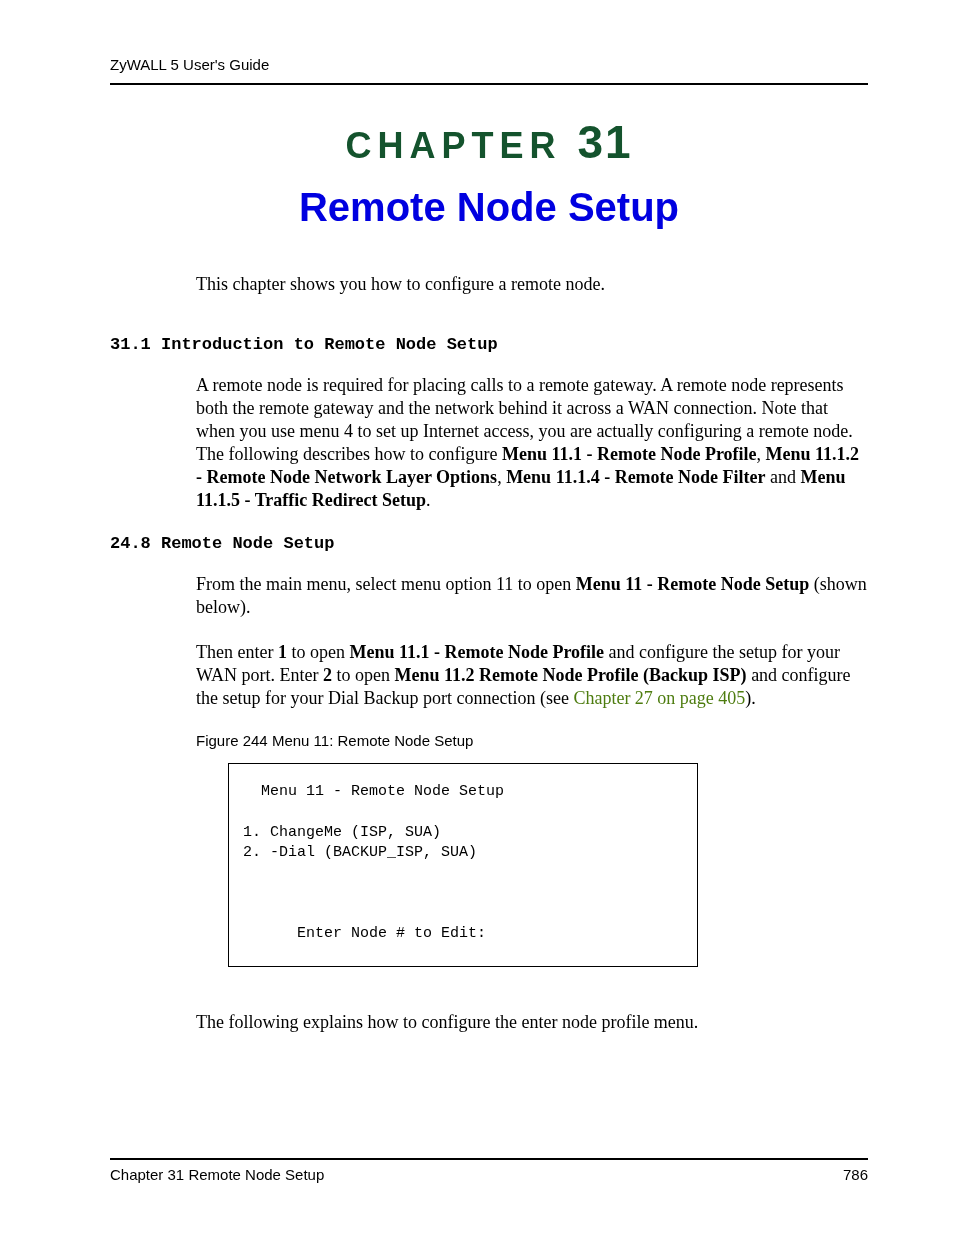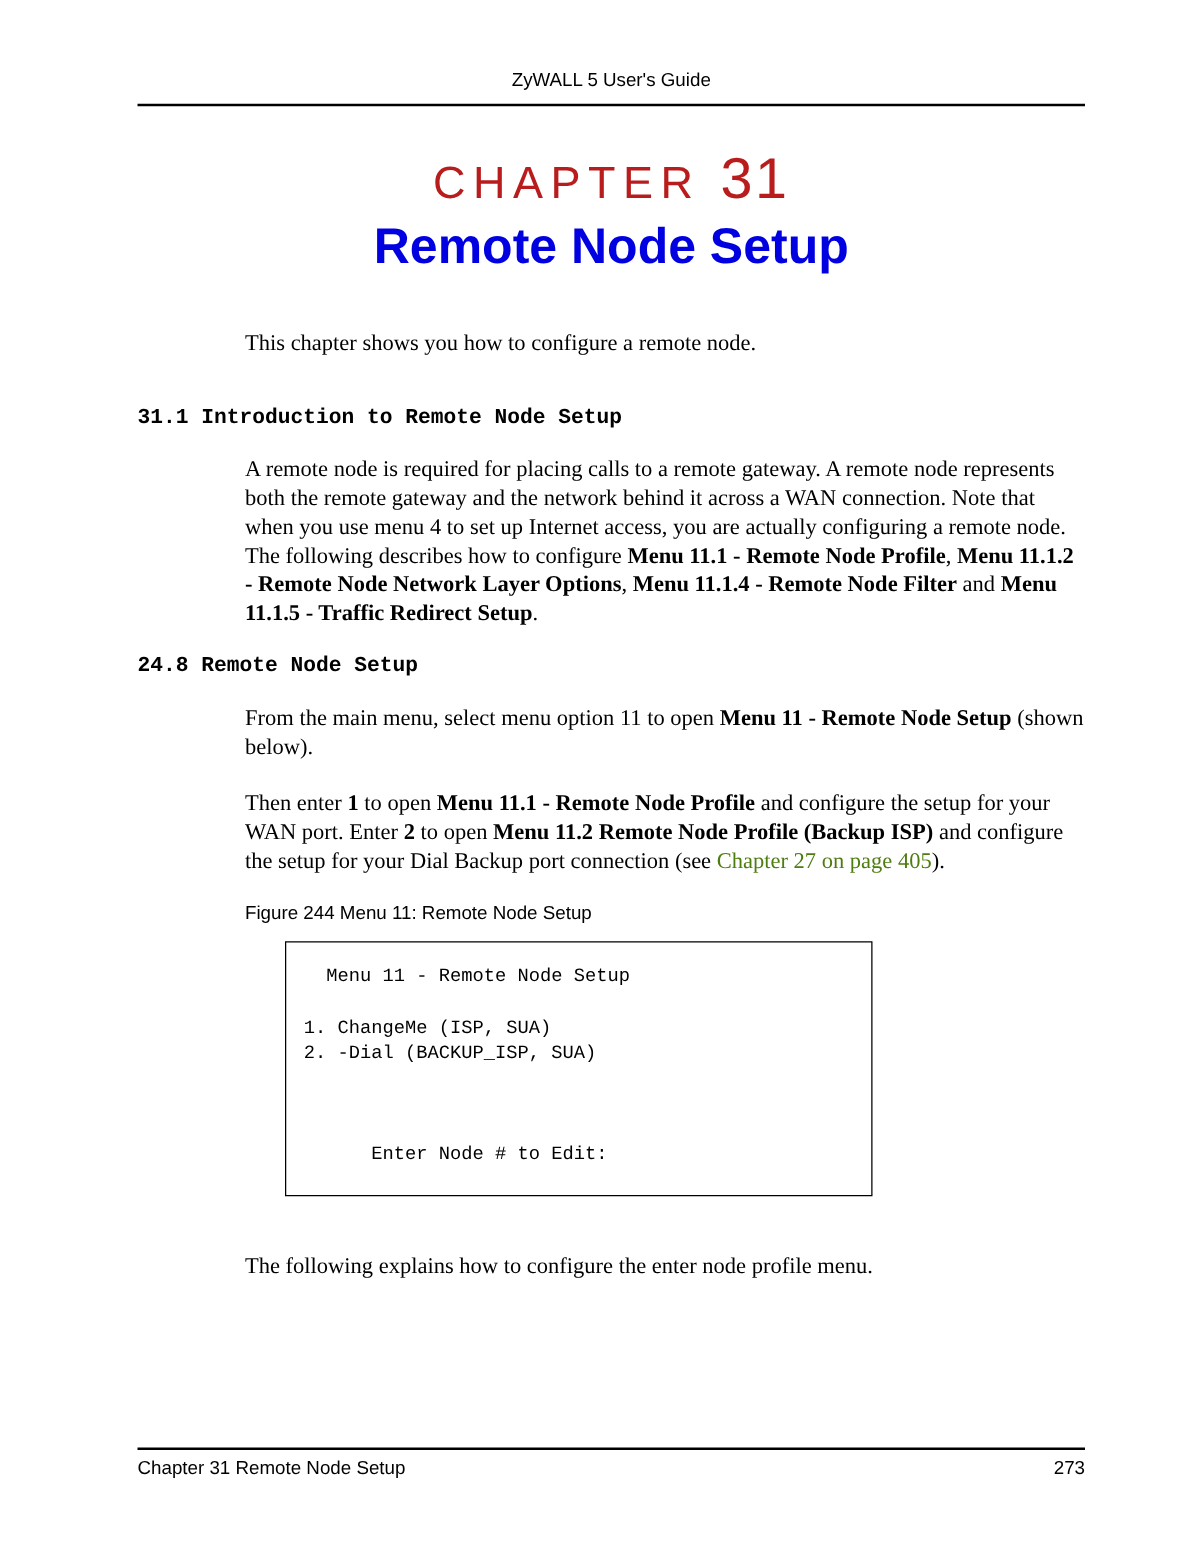--- a/index.html
+++ b/index.html
@@ -12,49 +12,49 @@
   .page {
     width: 954px;
     height: 1235px;
     position: relative;
     box-sizing: border-box;
     padding: 56px 86px 0 110px;
   }
   .running-head {
     font-family: Arial, Helvetica, sans-serif;
     font-size: 15px;
-    text-align: center;
+    text-align: left;
     margin-bottom: 10px;
   }
   .top-rule {
     border: none;
     border-top: 2px solid #000;
     margin: 0 0 30px 0;
   }
   .chapter-block {
     text-align: center;
     margin-bottom: 44px;
   }
   .chapter-line1 {
     font-family: Arial, Helvetica, sans-serif;
-    font-weight: normal;
-    color: #b91c1c;
+    font-weight: bold;
+    color: #14532d;
     letter-spacing: 6px;
     font-size: 36px;
   }
   .chapter-line1 .big-digit {
     font-size: 46px;
     letter-spacing: 2px;
   }
   .chapter-line2 {
     font-family: Arial, Helvetica, sans-serif;
     font-weight: bold;
     color: #0000e0;
     font-size: 40px;
-    margin-top: 6px;
+    margin-top: 16px;
   }
   .intro-line {
     font-size: 18px;
     margin: 0 0 40px 86px;
   }
   .section-heading {
     font-family: Liberation Mono, monospace;
     font-weight: bold;
     font-size: 17px;
     margin: 16px 0 20px 0;
@@ -142,17 +142,17 @@
 
 
       Enter Node # to Edit:</div>
 
   <p class="body-para">The following explains how to configure the enter node profile menu.</p>
 
   <div class="footer">
     <hr class="footer-rule">
     <div class="footer-row">
       <span>Chapter 31 Remote Node Setup</span>
-      <span>273</span>
+      <span>786</span>
     </div>
   </div>
 
 </div>
 
 </body></html>

